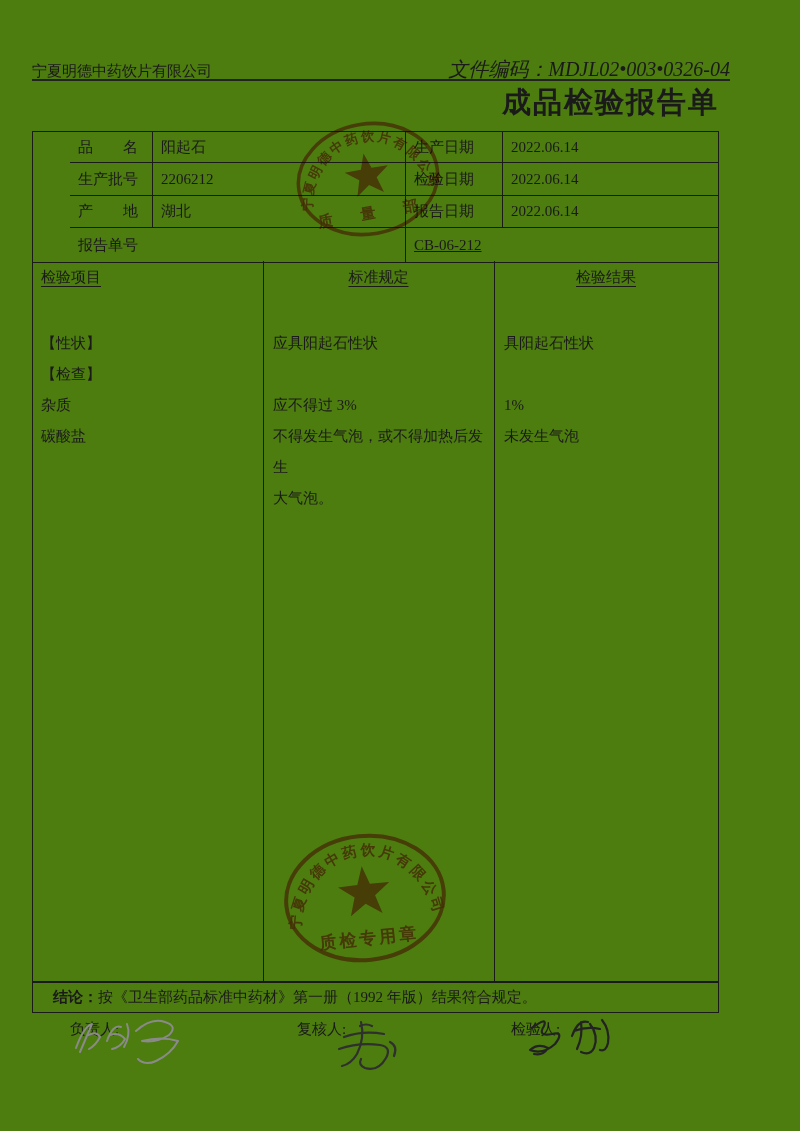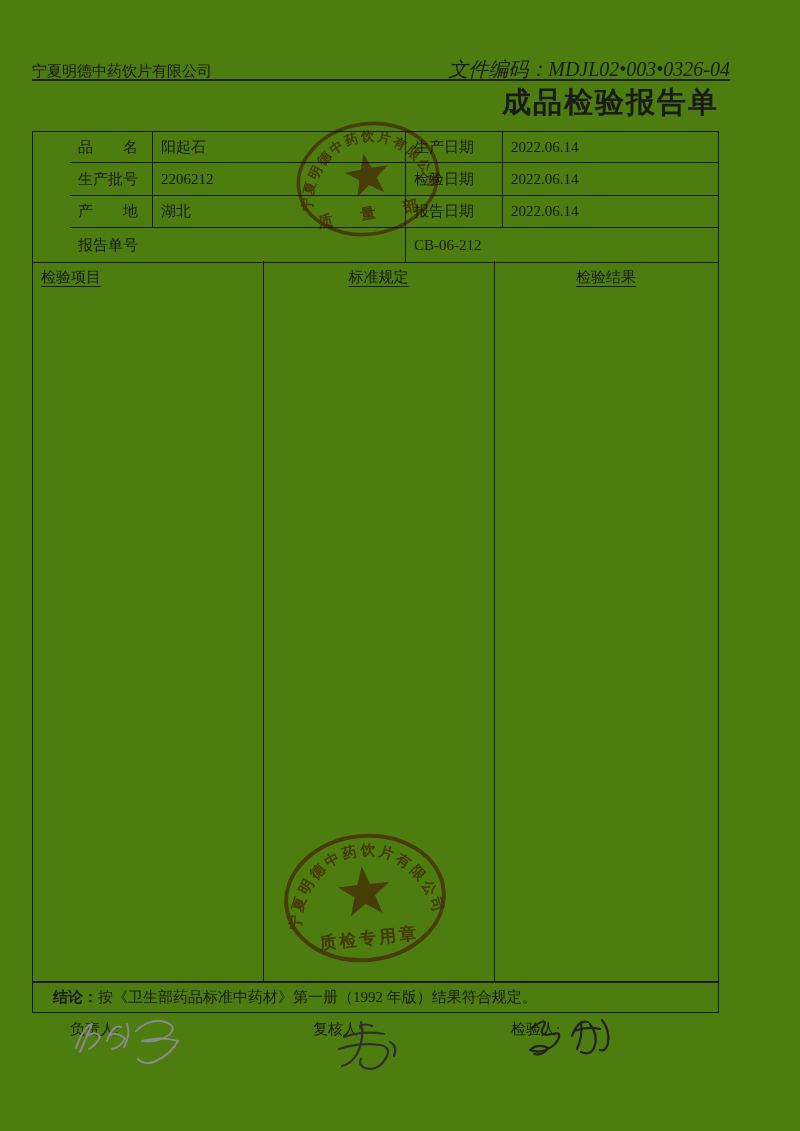--- a/index.html
+++ b/index.html
@@ -77,21 +77,21 @@
   .conclusion {
     position: absolute; left: 32px; top: 982px; width: 687px; height: 31px;
     border: 1.5px solid #1a1a1a;
     display: flex; align-items: center; padding-left: 20px;
     font-size: 15px; white-space: nowrap;
   }
   .conclusion b { font-weight: bold; }
   
   .sig-row { position: absolute; left: 32px; top: 1016px; width: 687px; height: 64px; font-size: 15px; }
   .sig-label { position: absolute; top: 4px; margin-left: 33px; }
-  .sl1 { left: 5px; } .sl2 { left: 248px; text-align: right; } .sl3 { left: 446px; }
+  .sl1 { left: 5px; } .sl2 { left: 232px; text-align: right; } .sl3 { left: 446px; }
   .sig-svg { position: absolute; }
   .sig1 { left: 38px; top: -2px; }
   .sig2 { left: 298px; top: 2px; }
   .sig3 { left: 490px; top: -4px; }
   
   .stamp { position: absolute; mix-blend-mode: multiply; opacity: 0.9; }
   .stamp-top { left: 293px; top: 119px; }
   .stamp-bottom { left: 281px; top: 831px; }
 </style>
 </head>
@@ -116,33 +116,51 @@
     <div class="cell">2206212</div>
     <div class="cell">检验日期</div>
     <div class="cell last-col">2022.06.14</div>
 
     <div class="cell">产　　地</div>
     <div class="cell">湖北</div>
     <div class="cell">报告日期</div>
     <div class="cell last-col">2022.06.14</div>
 
     <div class="cell span2a last-row">报告单号</div>
-    <div class="cell span2b last-col last-row" style="border-right:none;">CB-06-212</div>
+    <div class="cell span2b last-col last-row" style="border-right:none;text-decoration:underline;">CB-06-212</div>
   </div>
 
   <div class="results">
     <div class="vline v1"></div>
     <div class="vline v2"></div>
 
     <div class="res-headers">
       <div class="h first"><span>检验项目</span></div>
       <div class="h"><span>标准规定</span></div>
       <div class="h"><span>检验结果</span></div>
     </div>
 
+    <div class="res-body">
+      <div class="rc c1">【性状】</div>
+      <div class="rc c2">应具阳起石性状</div>
+      <div class="rc c3">具阳起石性状</div>
+
+      <div class="rc c1">【检查】</div>
+      <div class="rc c2"></div>
+      <div class="rc c3"></div>
+
+      <div class="rc c1">杂质</div>
+      <div class="rc c2">应不得过 3%</div>
+      <div class="rc c3">1%</div>
+
+      <div class="rc c1">碳酸盐</div>
+      <div class="rc c2">不得发生气泡，或不得加热后发生
+大气泡。</div>
+      <div class="rc c3">未发生气泡</div>
+    </div>
   </div>
 
   <div class="conclusion">
     <b>结论：</b>
       <span>按《卫生部药品标准中药材》第一册（1992 年版）结果符合规定。</span>
   </div>
 
   <div class="sig-row">
     <span class="sig-label sl1">负责人:</span>
     <span class="sig-label sl2">复核人:</span>

